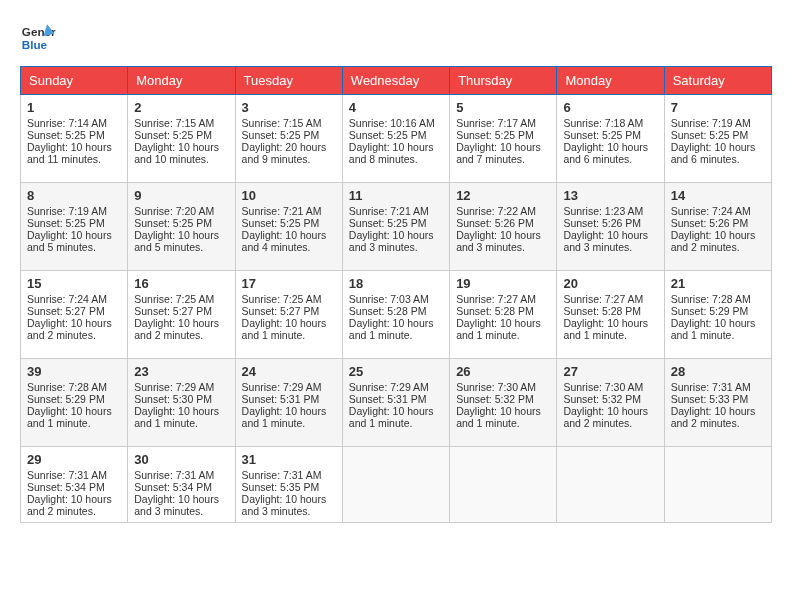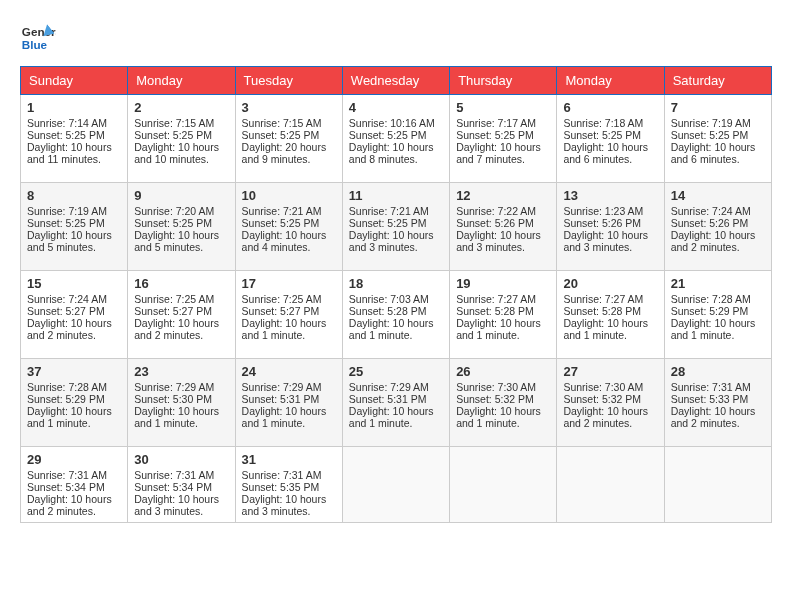--- a/index.html
+++ b/index.html
@@ -235,21 +235,21 @@
       </td>
         <td>
         <span class="day-num">21</span>
         <span>Sunrise: 7:28 AM</span><br>
         <span>Sunset: 5:29 PM</span><br>
         <span>Daylight: 10 hours and 1 minute.</span>
       </td>
       </tr>
       <tr>
         <td>
-        <span class="day-num">37</span>
+        <span class="day-num">39</span>
         <span>Sunrise: 7:28 AM</span><br>
         <span>Sunset: 5:29 PM</span><br>
         <span>Daylight: 10 hours and 1 minute.</span>
       </td>
         <td>
         <span class="day-num">23</span>
         <span>Sunrise: 7:29 AM</span><br>
         <span>Sunset: 5:30 PM</span><br>
         <span>Daylight: 10 hours and 1 minute.</span>
       </td>

